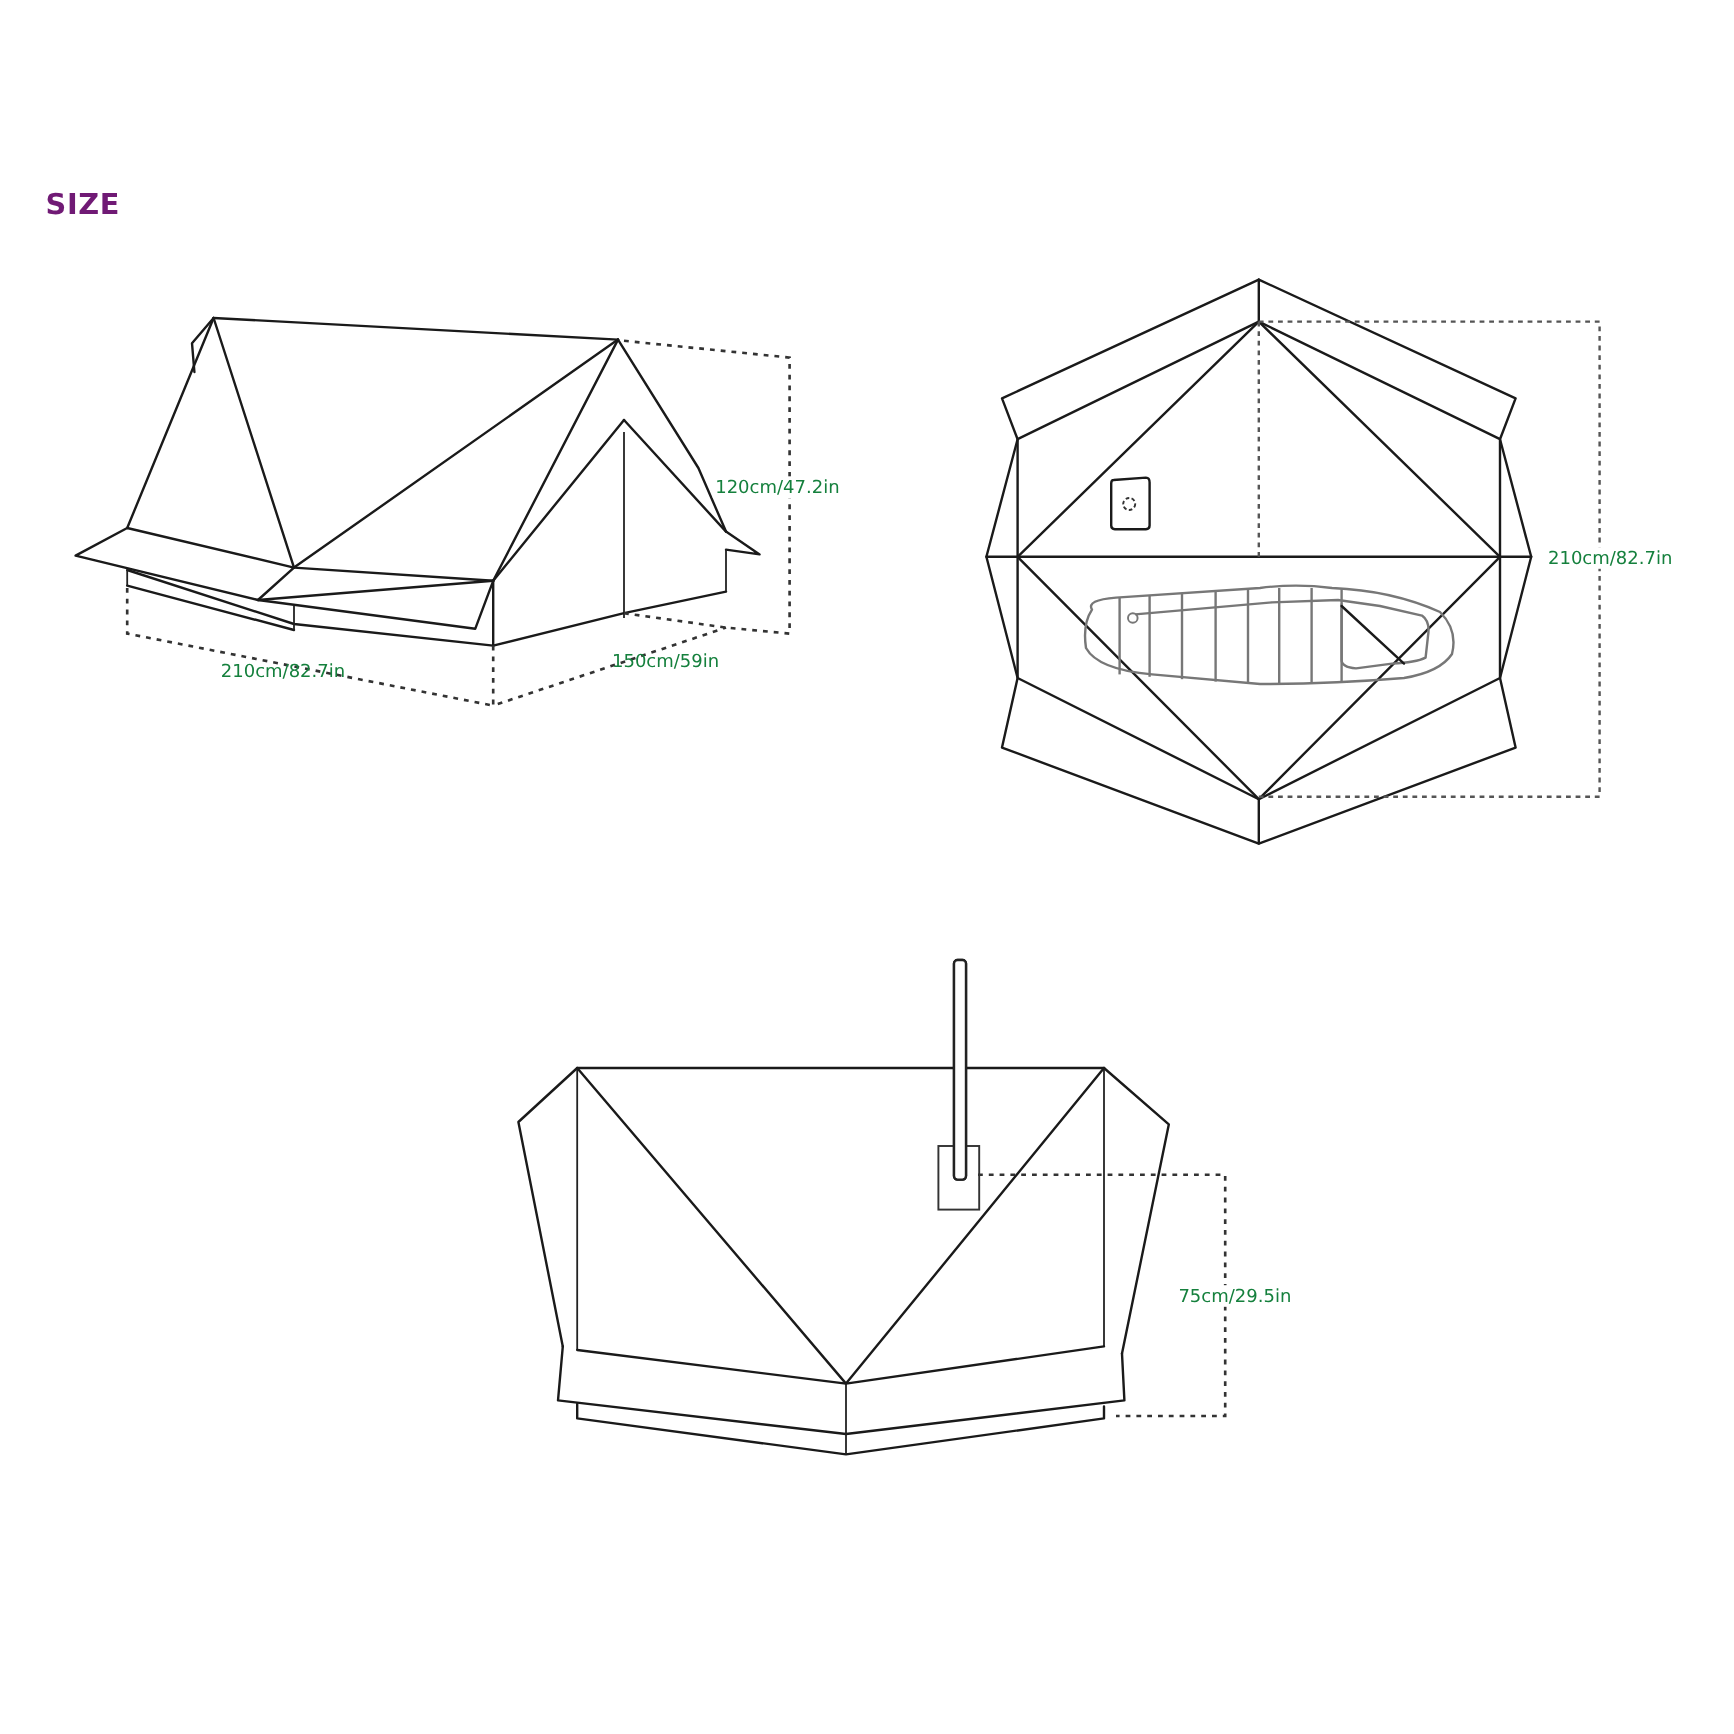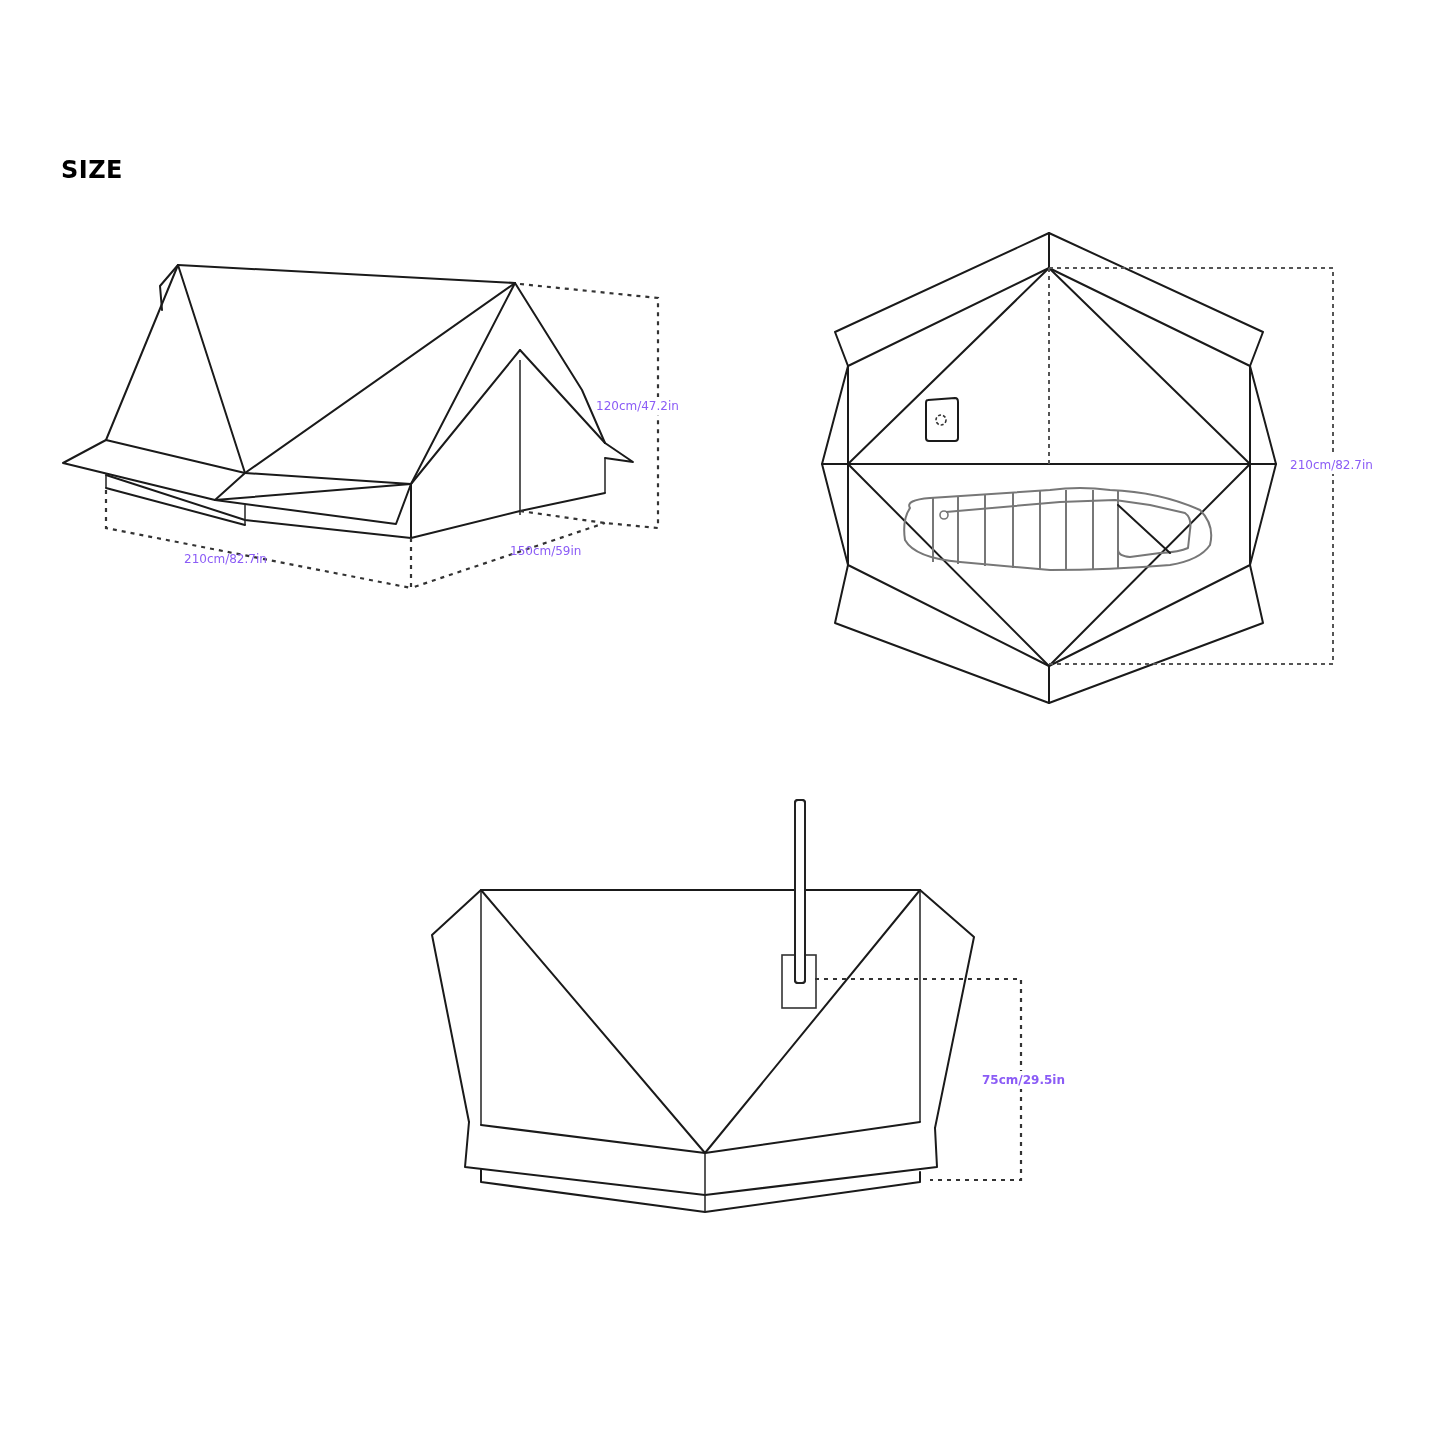--- a/index.html
+++ b/index.html
@@ -1,30 +1,30 @@
 <!DOCTYPE html>
 <html><head>
   <meta charset="utf-8">
   <style>
     html, body { margin: 0; padding: 0; background: #ffffff; }
     body { width: 1445px; height: 1445px; position: relative; overflow: hidden; font-family: "DejaVu Sans", sans-serif; }
     .heading {
       position: absolute; left: 38px; top: 156px;
       font-family: "DejaVu Sans", sans-serif; font-weight: bold; font-size: 24px;
-      letter-spacing: 0.5px; color: #000000; margin-left: 23px;
+      letter-spacing: 0.5px; color: #701a75;
     }
     svg.canvas { position: absolute; left: 0; top: 0; }
     .ln { fill: none; stroke: #1a1a1a; stroke-width: 2; stroke-linejoin: round; stroke-linecap: round; }
     .ln-thin { fill: none; stroke: #222222; stroke-width: 1.5; stroke-linejoin: round; }
     .ln-gray { fill: none; stroke: #777777; stroke-width: 2; stroke-linejoin: round; }
     .ln-dash { fill: none; stroke: #333333; stroke-width: 2.2; stroke-dasharray: 4 5; }
     .ln-dash-lt { fill: none; stroke: #555555; stroke-width: 2; stroke-dasharray: 4 4; }
     .label {
-      position: absolute; font-family: "DejaVu Sans", sans-serif; font-size: 12px;
-      color: #8b5cf6; background: #ffffff; padding: 0 2px; white-space: nowrap; line-height: 18px;
+      position: absolute; font-family: "DejaVu Sans", sans-serif; font-size: 15px;
+      color: #15803d; background: #ffffff; padding: 0 2px; white-space: nowrap; line-height: 18px;
     }
   </style>
 </head>
 <body>
 
 <div class="heading">SIZE</div>
 
 <svg class="canvas" width="1445" height="1445" viewBox="0 0 1445 1445">
 
   <g>
@@ -128,13 +128,13 @@
     </g>
 
     <polyline class="ln-dash" points="815,979 1021,979 1021,1180 930,1180"></polyline>
   </g>
 </svg>
 
 <div class="label" style="left:594px; top:397px;">120cm/47.2in</div>
 <div class="label" style="left:182px; top:550px; background:transparent;">210cm/82.7in</div>
 <div class="label" style="left:508px; top:542px; background:transparent;">150cm/59in</div>
 <div class="label" style="left:1288px; top:456px;">210cm/82.7in</div>
-<div class="label" style="left:980px; top:1071px;font-weight:bold;">75cm/29.5in</div>
+<div class="label" style="left:980px; top:1071px;">75cm/29.5in</div>
 
 </body></html>

